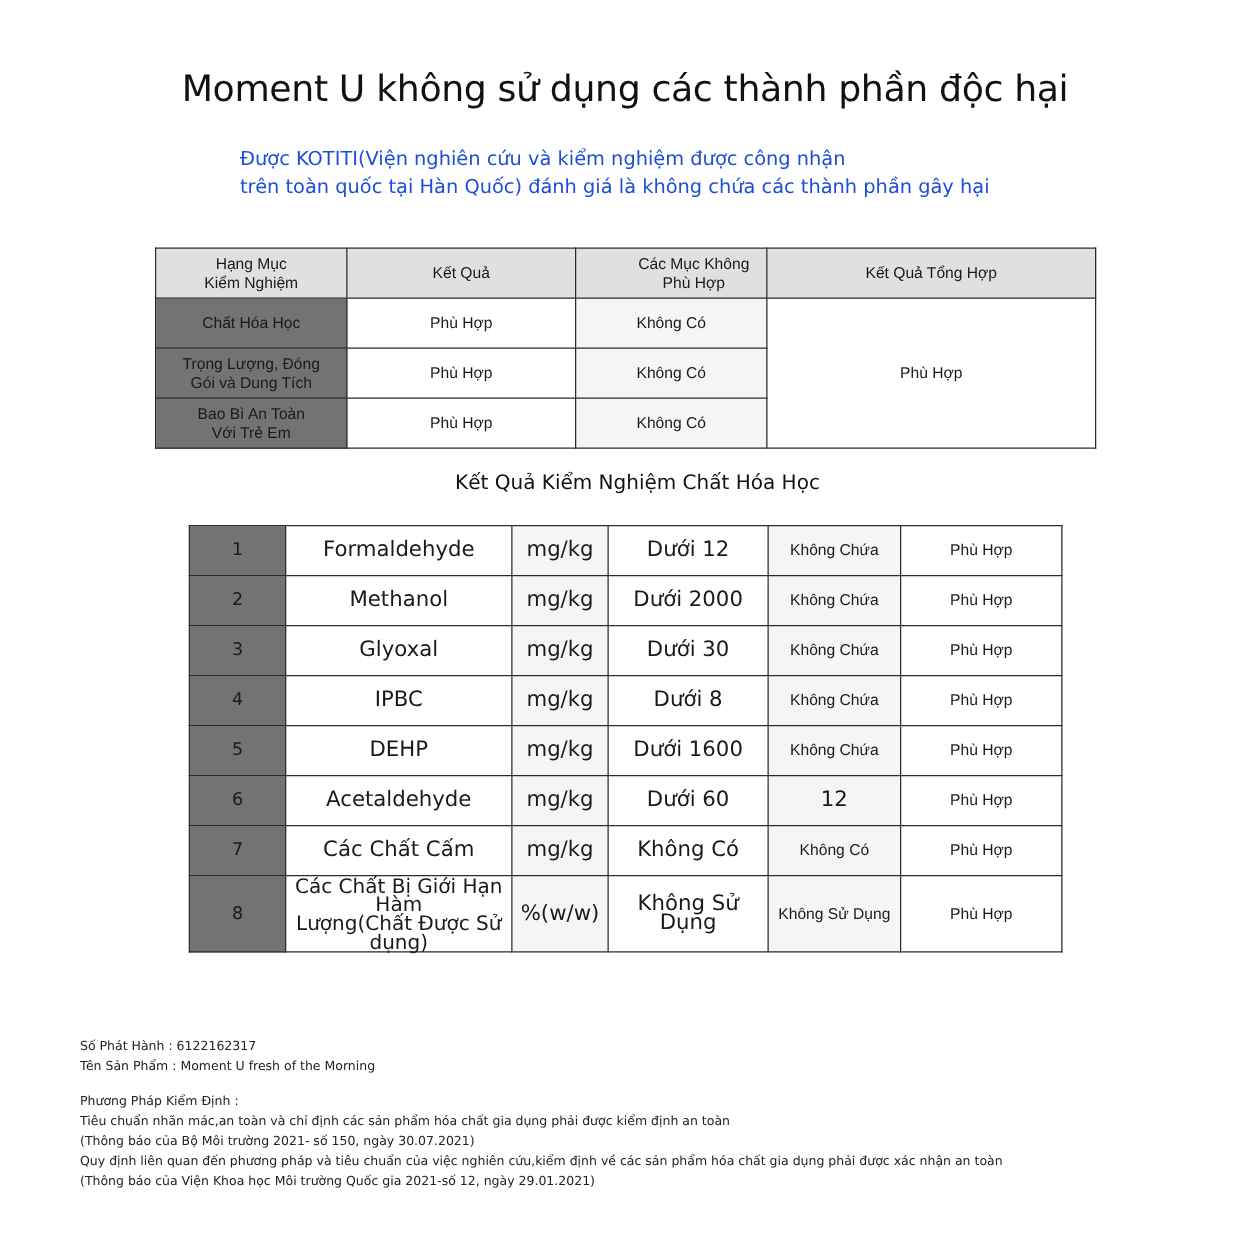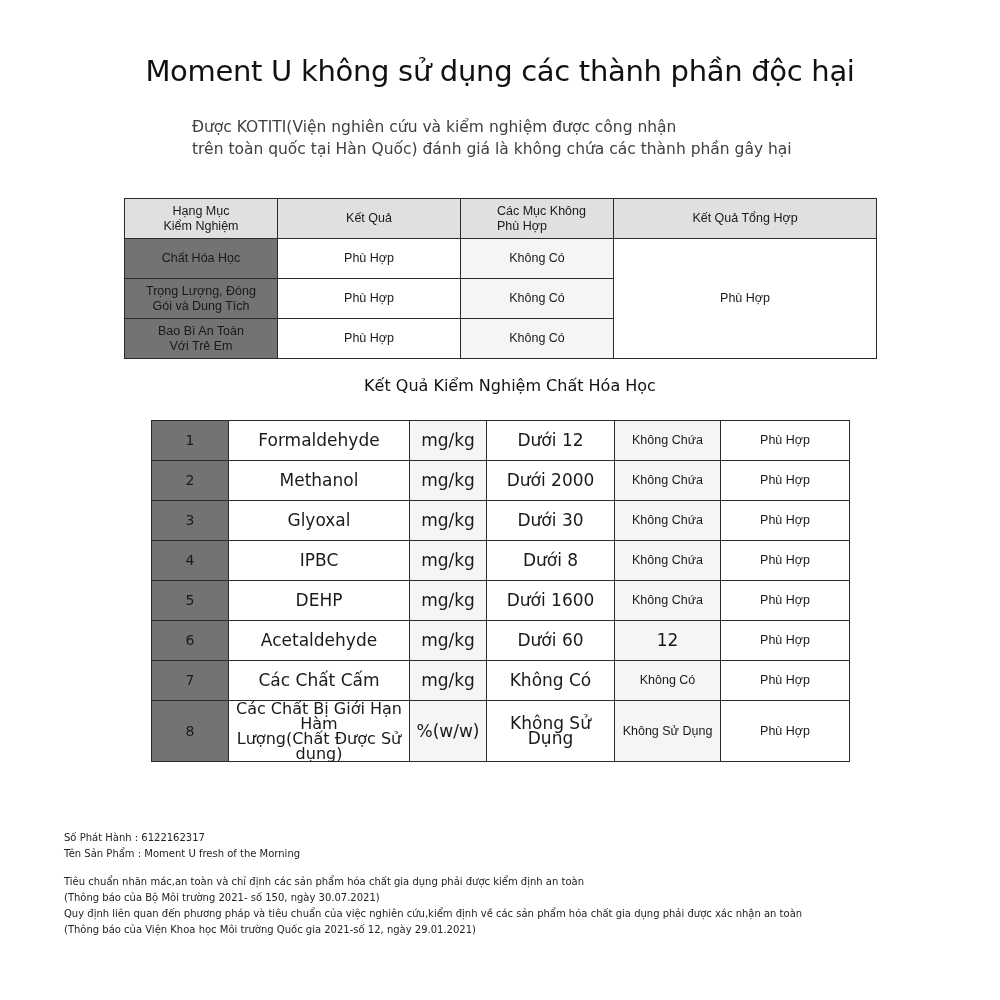--- a/index.html
+++ b/index.html
@@ -1,39 +1,39 @@
 <!DOCTYPE html>
 <html><head>
 <meta charset="utf-8">
 <style>
   html, body { margin: 0; padding: 0; background: #ffffff; }
   body { width: 1000px; height: 1000px; position: relative; overflow: hidden;
          font-family: "Liberation Sans", sans-serif; color: #1a1a1a; }
   .title { position: absolute; left: 0; top: 54px; width: 1000px; text-align: center;
            font-family: "DejaVu Sans", sans-serif; font-size: 29px; font-weight: 500; color: #111; letter-spacing: -0.3px; }
   .subtitle { position: absolute; left: 192px; top: 116px; font-family: "DejaVu Sans", sans-serif;
-              font-size: 15.5px; line-height: 22px; color: #404040; }
+              font-size: 15.5px; line-height: 22px; color: #1d4ed8; }
   table { border-collapse: collapse; position: absolute; table-layout: fixed; }
   td, th { border: 1px solid #2b2b2b; text-align: center; vertical-align: middle; font-weight: normal;
            font-size: 12.5px; line-height: 15px; color: #1a1a1a; padding: 0; }
   .hdr { background: #e0e0e0; }
   .gray { background: #737373; }
   .light { background: #f5f5f5; }
   .white { background: #ffffff; }
   #summary { left: 124px; top: 198px; width: 752px; }
   #summary th { height: 39px; }
   #summary td { height: 39px; }
   .section-title { position: absolute; left: 0; top: 376px; width: 1020px; text-align: center;
                    font-family: "DejaVu Sans", sans-serif; font-size: 16px; color: #111; }
   #chem { left: 151px; top: 420px; width: 698px; }
   #chem th { height: 40px; }
   #chem td { height: 39px; }
   #chem .num { font-family: "DejaVu Sans", sans-serif; font-size: 14px; }
   #chem .dv { font-family: "DejaVu Sans", sans-serif; font-size: 17px; }
-  .hleft { text-align: left; padding-left: 10px; }
+  .hleft { text-align: center; padding-left: 10px; }
   .notes { position: absolute; left: 64px; font-family: "DejaVu Sans", sans-serif; font-size: 10px;
            line-height: 16px; color: #222; }
   .notes div { white-space: nowrap; }
 </style>
 </head>
 <body>
 
 <div class="title">Moment U không sử dụng các thành phần độc hại</div>
 
 <div class="subtitle">
@@ -169,17 +169,18 @@
     <td class="white">Phù Hợp</td>
   </tr>
 </tbody>
   </table>
 
 <div class="notes" style="top:830px">
   <div>Số Phát Hành : 6122162317</div>
   <div>Tên Sản Phẩm : Moment U fresh of the Morning</div>
 </div>
 <div class="notes" style="top:874px">
+  <div>Phương Pháp Kiểm Định :</div>
   <div>Tiêu chuẩn nhãn mác,an toàn và chỉ định các sản phẩm hóa chất gia dụng phải được kiểm định an toàn</div>
   <div>(Thông báo của Bộ Môi trường 2021- số 150, ngày 30.07.2021)</div>
   <div>Quy định liên quan đến phương pháp và tiêu chuẩn của việc nghiên cứu,kiểm định về các sản phẩm hóa chất gia dụng phải được xác nhận an toàn</div>
   <div>(Thông báo của Viện Khoa học Môi trường Quốc gia 2021-số 12, ngày 29.01.2021)</div>
 </div>
 
 </body></html>

